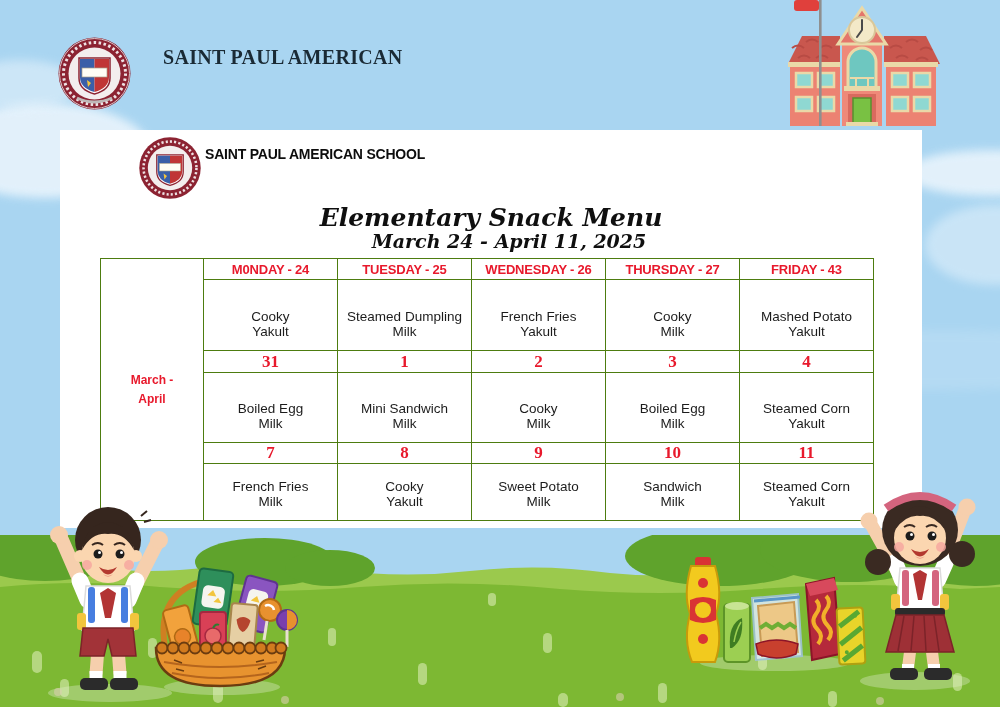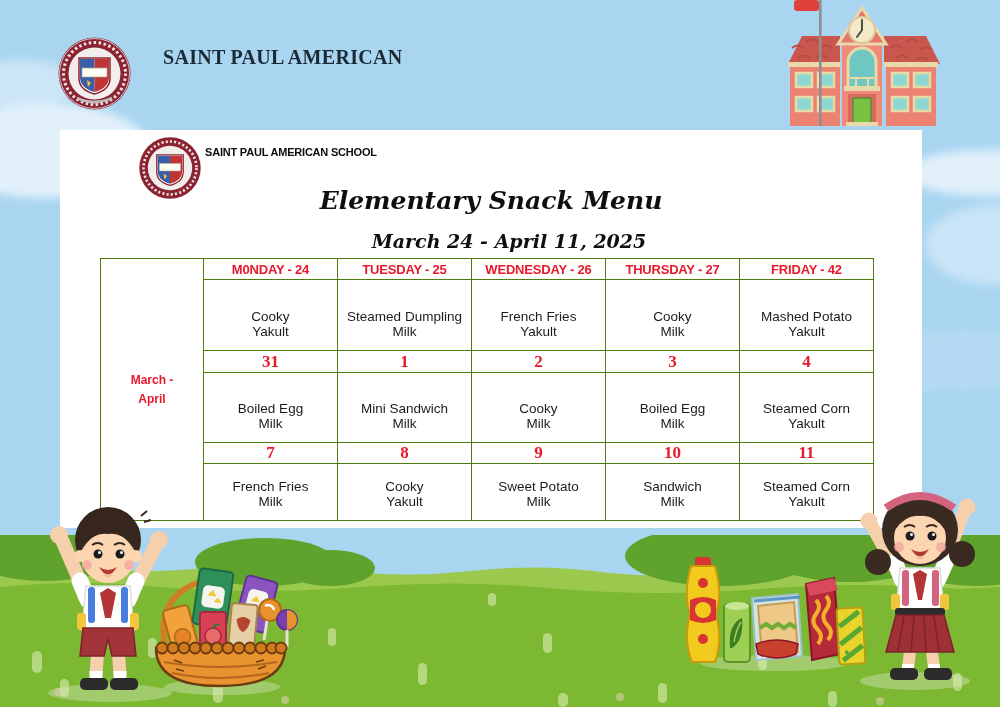--- a/index.html
+++ b/index.html
@@ -9,22 +9,22 @@
   
   .cloud{position:absolute;background:#e9f4fc;border-radius:50%;filter:blur(5px);opacity:.9;}
   .cloud.c1{left:-60px;top:103px;width:210px;height:95px;}
   .cloud.c2{left:-40px;top:60px;width:120px;height:50px;opacity:.55;}
   .cloud.c3{left:905px;top:150px;width:170px;height:46px;}
   .cloud.c4{left:925px;top:205px;width:140px;height:80px;opacity:.5;}
   .cloud.c5{left:420px;top:330px;width:900px;height:60px;opacity:.18;}
 
   
   #card{position:absolute;left:60px;top:130px;width:862px;height:398px;background:#ffffff;}
-  #card .school-name{position:absolute;left:145px;top:16px;font-size:11px;font-weight:bold;color:#0d0d0d;letter-spacing:-.2px;}
-  #card .menu-title{position:absolute;left:0;top:56px;width:100%;text-align:center;
+  #card .school-name{position:absolute;left:145px;top:16px;font-size:14px;font-weight:bold;color:#0d0d0d;letter-spacing:-.2px;}
+  #card .menu-title{position:absolute;left:0;top:73px;width:100%;text-align:center;
        font-family:"DejaVu Serif",serif;font-style:italic;font-weight:bold;font-size:25px;color:#0f0f0f;}
   #card .menu-dates{position:absolute;left:0;top:100px;width:100%;text-align:center;
        font-family:"DejaVu Serif",serif;font-style:italic;font-weight:bold;font-size:19px;color:#0f0f0f;padding-left:18px;}
 
   
   table.menu{position:absolute;left:40px;top:128px;width:774px;height:262px;border-collapse:collapse;table-layout:fixed;}
   table.menu td{border:1px solid #4d7c0f;text-align:center;vertical-align:middle;padding:0;}
   col.c-month{width:103px;}
   col.c-day{width:134px;}
   tr.r-head{height:21px;}
@@ -175,21 +175,21 @@
       <tbody>
           <tr class="r-head">
         <td class="month-cell" rowspan="6">
           <div>March -</div>
           <div>April</div>
         </td>
         <td class="day">M0NDAY - 24</td>
         <td class="day">TUESDAY - 25</td>
         <td class="day">WEDNESDAY - 26</td>
         <td class="day">THURSDAY - 27</td>
-        <td class="day">FRIDAY - 42</td>
+        <td class="day">FRIDAY - 43</td>
       </tr>
       <tr class="r-food1">
         <td class="food">
               <div class="wrap">
                 <div class="line">Cooky</div>
                 <div class="line">Yakult</div>
               </div>
             </td>
         <td class="food">
               <div class="wrap">

